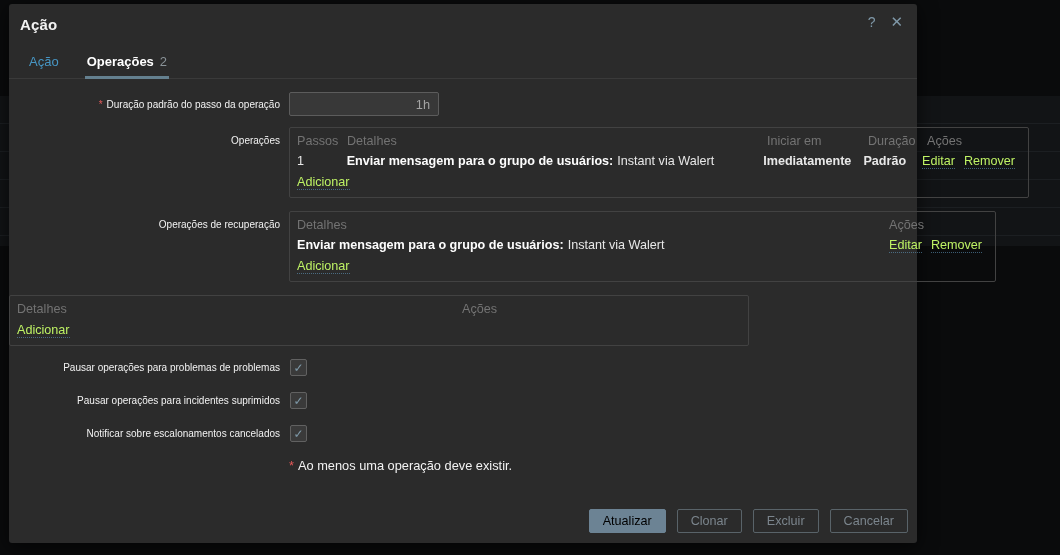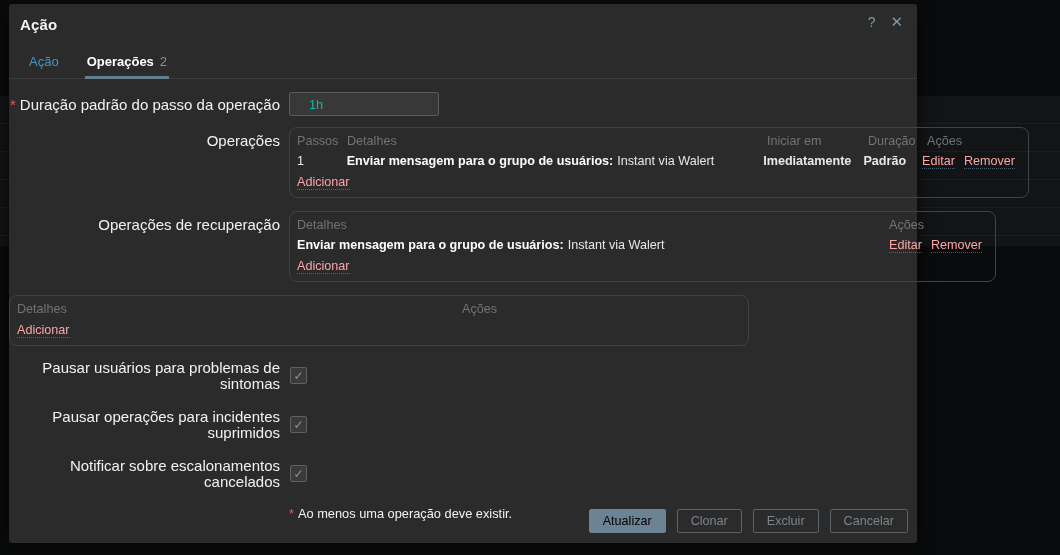--- a/index.html
+++ b/index.html
@@ -25,48 +25,49 @@
   .icon-btn.close { font-size: 15px; }
 
   .tabs { display: flex; gap: 24px; padding-left: 18px; margin-top: 21px; border-bottom: 1px solid #3a3a3a; }
   .tab { padding: 0 2px 7px; color: #4796c4; cursor: pointer; border-bottom: 3px solid transparent; margin-bottom: -1px; }
   .tab.active { color: #ffffff; font-weight: bold; border-bottom-color: #64808f; }
   .tab .count { color: #8a9398; font-weight: normal; margin-left: 6px; }
 
   .form { padding-top: 13px; }
   .frow { display: flex; align-items: flex-start; }
   .flabel { width: 280px; flex: none; text-align: right; padding-right: 9px; padding-top: 5px;
-            color: #f2f2f2; font-size: 15px; line-height: 16px; }
+            color: #f2f2f2; font-size: 10px; line-height: 16px; }
   .flabel.pt6 { padding-top: 6px; }
   .flabel.pt1 { padding-top: 1px; }
   .ast { color: #e45959; margin-right: 4px; }
 
   .input-text {
     width: 150px; height: 24px; background: #383838; border: 1px solid #5c5c5c;
-    border-radius: 2px; color: #14b8a6; font-size: 12.8px; padding: 0 19px;
+    border-radius: 2px; color: #a3a3a3; font-size: 12.8px; padding: 0 8px;
     font-family: "Liberation Sans", sans-serif;
+    text-align: right;
   }
 
   .frow-duration { margin-bottom: 11px; }
   .frow-tbl { margin-bottom: 13px; }
   .frow-check { margin-bottom: 16px; align-items: center; }
   .note-row { margin-top: 14px; }
 
-  .tbl { width: 740px; border: 1px solid #424242; border-radius: 8px; font-size: 12.6px; }
+  .tbl { width: 740px; border: 1px solid #424242; border-radius: 2px; font-size: 12.6px; }
   .tr { display: flex; }
   .cell { padding: 6px 4px 2px 7px; }
   .thead .cell { color: #737373; padding: 6px 4px 2px 7px; }
   .trow .cell { padding: 4px 4px 2px 7px; color: #e8e8e8; }
   .b { font-weight: bold; color: #fdfdfd; }
   .rest { margin-left: 4px; }
   .t1-c1 { width: 50px; } .t1-c2 { width: 420px; } .t1-c3 { width: 101px; } .t1-c4 { width: 59px; } .t1-c5 { flex: 1; }
   .t2-c1 { width: 592px; } .t2-c2 { flex: 1; }
   .t3-c1 { width: 445px; } .t3-c2 { flex: 1; }
   .add-row { padding: 5px 7px 8px; }
-  .link { color: #fca5a5; cursor: pointer; border-bottom: 1px dotted rgba(100,160,200,.55); }
+  .link { color: #bef264; cursor: pointer; border-bottom: 1px dotted rgba(100,160,200,.55); }
   .actions-cell .link { margin-right: 9px; }
 
   .checkbox {
     width: 17px; height: 17px; background: #3a3a3a; border: 1px solid #616161;
     border-radius: 2px; display: flex; align-items: center; justify-content: center;
     color: #7e99a8; font-size: 12px; line-height: 1; cursor: pointer; margin-left: 1px;
   }
   .note { margin-left: 280px; font-size: 12.8px; color: #f2f2f2; }
 
   .footer { position: absolute; right: 9px; bottom: 10px; display: flex; gap: 11px; }
@@ -166,21 +167,21 @@
             <div class="cell t3-c1">Detalhes</div>
             <div class="cell t3-c2">Ações</div>
           </div>
           <div class="add-row">
             <span class="link">Adicionar</span>
           </div>
         </div>
       </div>
 
       <div class="frow frow-check">
-        <div class="flabel pt1">Pausar usuários para problemas de sintomas</div>
+        <div class="flabel pt1">Pausar operações para problemas de problemas</div>
         <div class="checkbox">
           <span>✓</span>
         </div>
       </div>
 
       <div class="frow frow-check">
         <div class="flabel pt1">Pausar operações para incidentes suprimidos</div>
         <div class="checkbox">
           <span>✓</span>
         </div>

